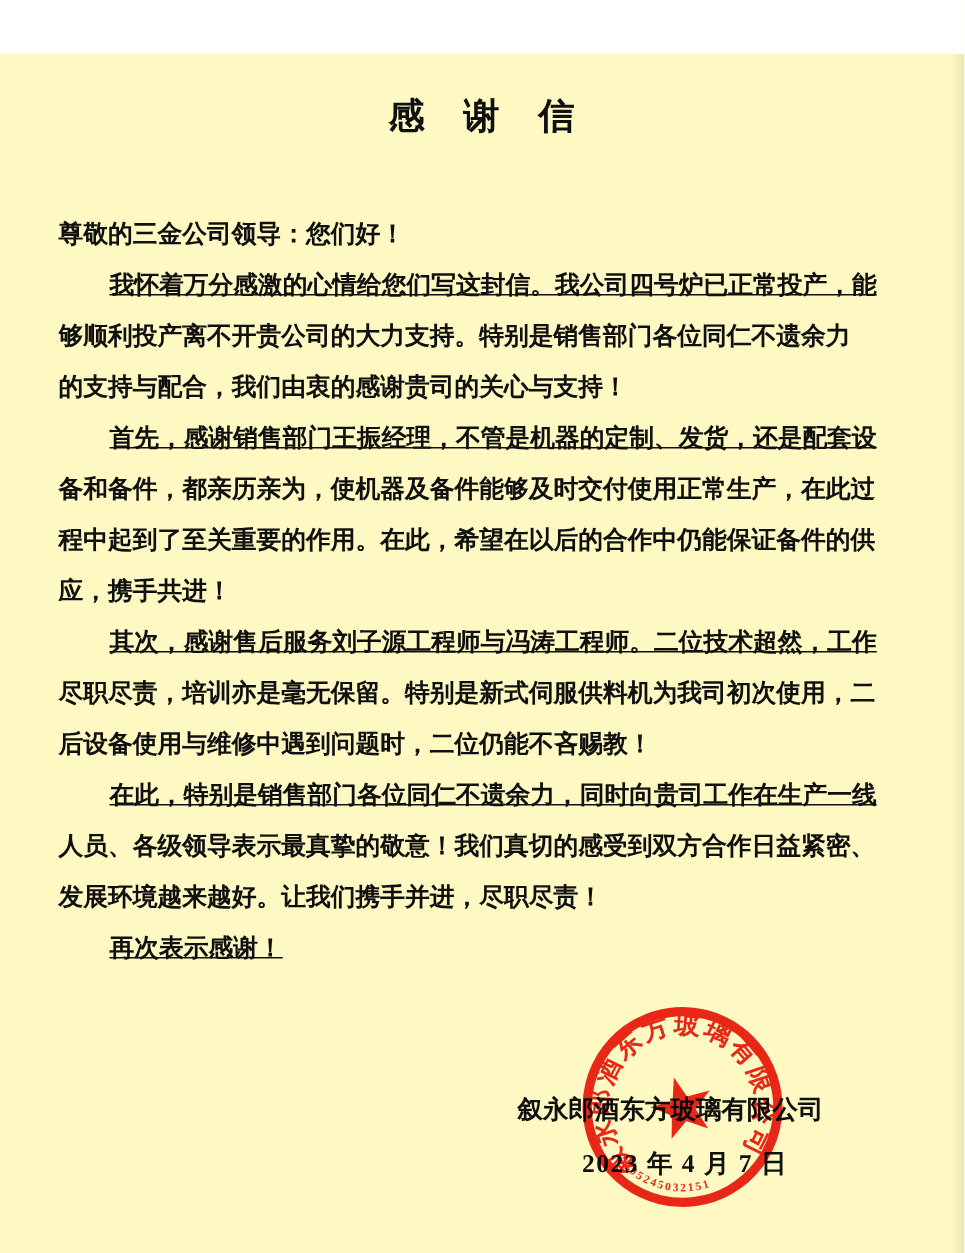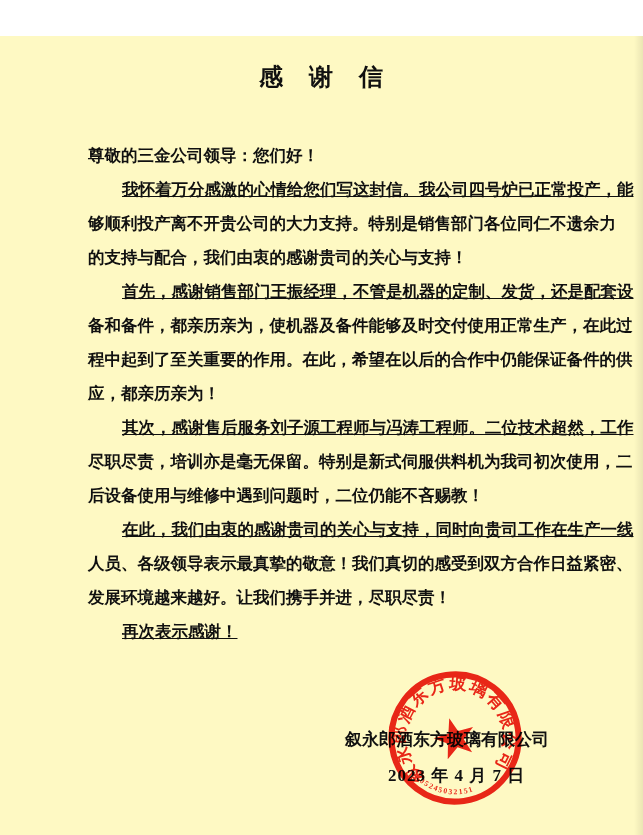--- a/index.html
+++ b/index.html
@@ -10,21 +10,21 @@
   }
   .edge-right {
     position:absolute; top:0; right:0; width:9px; height:100%;
     background:linear-gradient(to right, rgba(0,0,0,0), rgba(0,0,0,0.08));
     pointer-events:none;
   }
   .title {
     margin:0; padding-top:25px; text-align:center;
     font-size:24px; letter-spacing:1px;
   }
-  .letter-body { margin-top:46px; padding:0 88px; }
+  .letter-body { margin-top:46px; padding:0 39px; }
   .ln { margin:0; font-size:16.5px; line-height:34px; white-space:nowrap; }
   .ind { text-indent:34px;text-decoration:underline; }
   .signature {
     position:absolute; left:345px; top:692px;
     font-size:17px; white-space:nowrap;
   }
   .date {
     position:absolute; left:388px; top:728px;
     font-size:17px; letter-spacing:1px; white-space:nowrap;
   }
@@ -47,27 +47,27 @@
   <div class="letter-body">
     <p class="ln">尊敬的三金公司领导：您们好！</p>
 
     <p class="ln ind">我怀着万分感激的心情给您们写这封信。我公司四号炉已正常投产，能</p>
     <p class="ln">够顺利投产离不开贵公司的大力支持。特别是销售部门各位同仁不遗余力</p>
     <p class="ln">的支持与配合，我们由衷的感谢贵司的关心与支持！</p>
 
     <p class="ln ind">首先，感谢销售部门王振经理，不管是机器的定制、发货，还是配套设</p>
     <p class="ln">备和备件，都亲历亲为，使机器及备件能够及时交付使用正常生产，在此过</p>
     <p class="ln">程中起到了至关重要的作用。在此，希望在以后的合作中仍能保证备件的供</p>
-    <p class="ln">应，都亲历亲为！</p>
+    <p class="ln">应，携手共进！</p>
 
     <p class="ln ind">其次，感谢售后服务刘子源工程师与冯涛工程师。二位技术超然，工作</p>
     <p class="ln">尽职尽责，培训亦是毫无保留。特别是新式伺服供料机为我司初次使用，二</p>
     <p class="ln">后设备使用与维修中遇到问题时，二位仍能不吝赐教！</p>
 
-    <p class="ln ind">在此，我们由衷的感谢贵司的关心与支持，同时向贵司工作在生产一线</p>
+    <p class="ln ind">在此，特别是销售部门各位同仁不遗余力，同时向贵司工作在生产一线</p>
     <p class="ln">人员、各级领导表示最真挚的敬意！我们真切的感受到双方合作日益紧密、</p>
     <p class="ln">发展环境越来越好。让我们携手并进，尽职尽责！</p>
 
     <p class="ln ind">再次表示感谢！</p>
   </div>
 
   <div class="signature">叙永郎酒东方玻璃有限公司</div>
   <div class="date">2023 年 4 月 7 日</div>
 
   <div class="seal">

